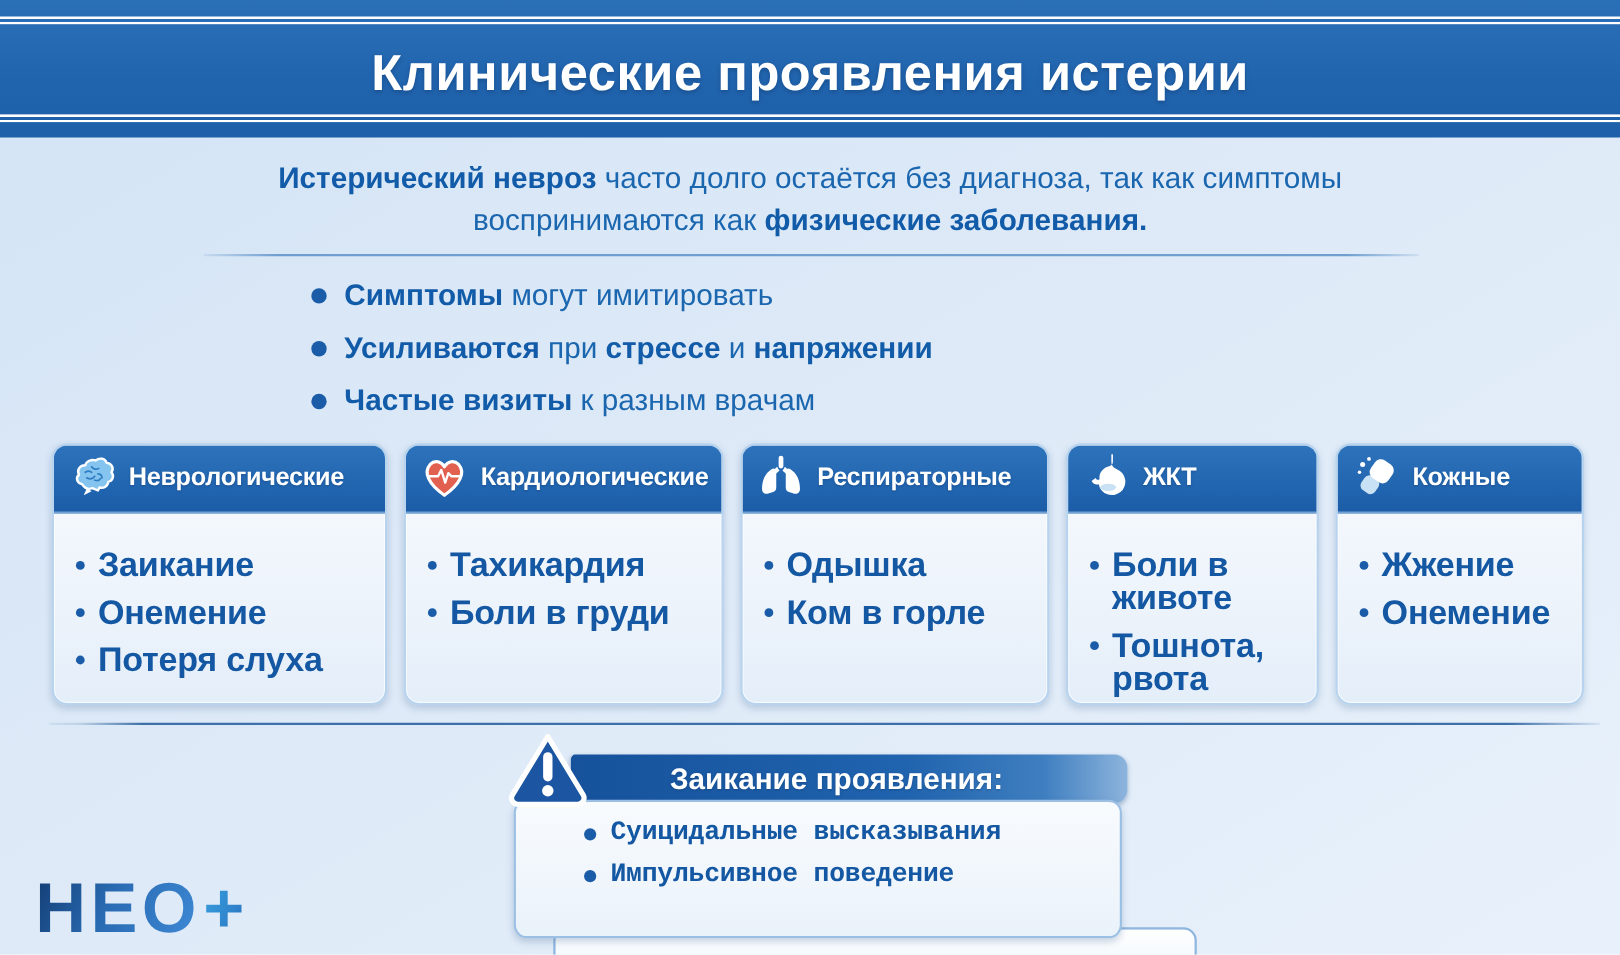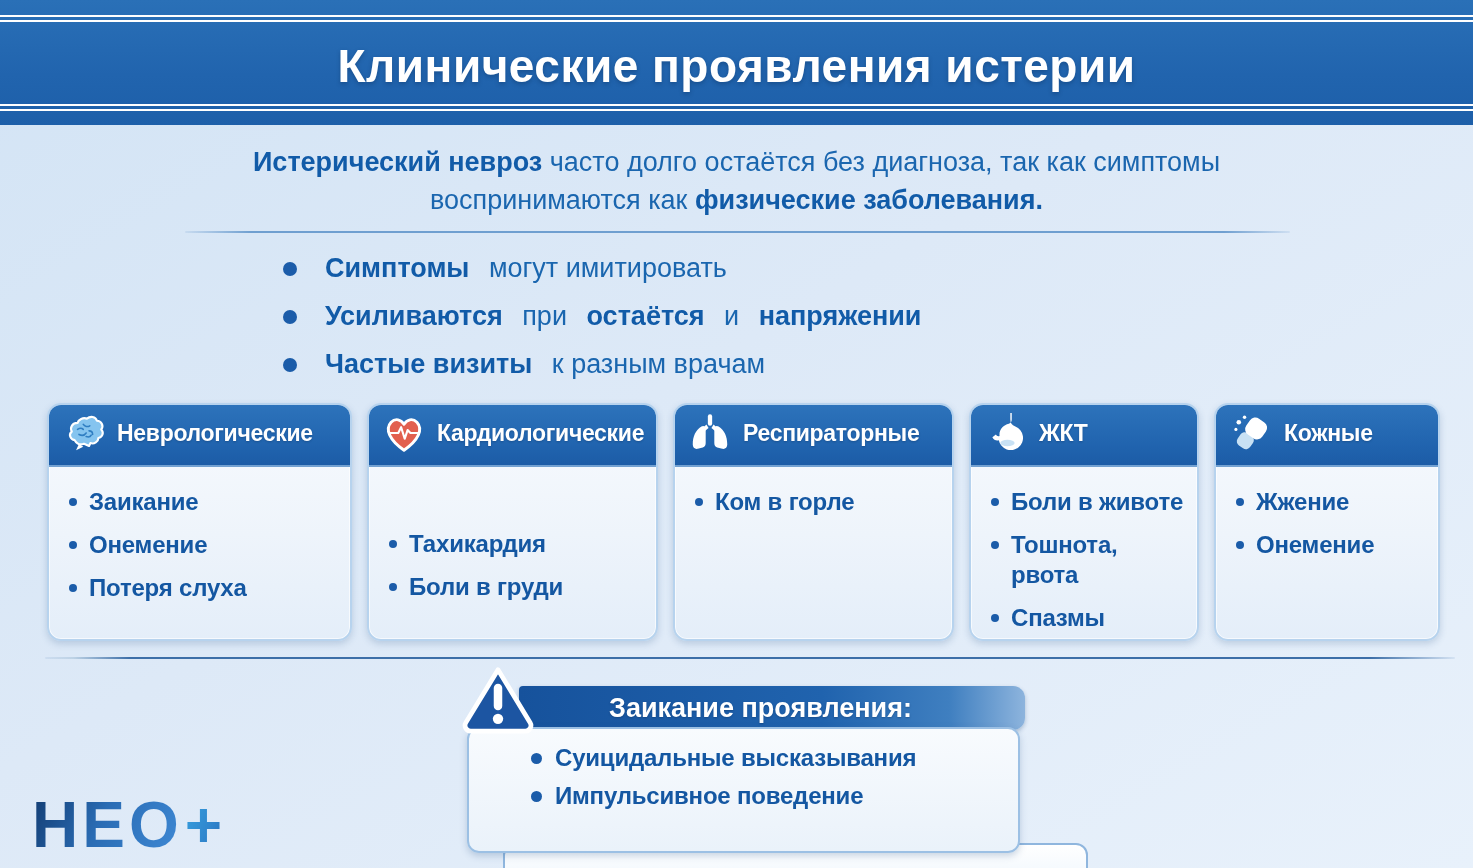--- a/index.html
+++ b/index.html
@@ -42,54 +42,54 @@
   }
   .divider.cards-div{
     top:657px; left:45px; width:1410px;
     background:linear-gradient(90deg,rgba(70,120,180,.1),#43799f33 2%,#3d6fa8 6%,#3d6fa8 94%,rgba(70,120,180,.1));
   }
 
   
   .kp{ position:absolute; left:283px; top:253px; list-style:none; }
   .kp li{
     display:flex; align-items:center; margin-bottom:17px;
-    font-size:27px; color:#1a66af; white-space:nowrap;gap:12px;
+    font-size:27px; color:#1a66af; white-space:nowrap;
   }
   .kp .dot{
     width:14px; height:14px; border-radius:50%;
     background:#1b5ca9; margin-right:16px; flex:0 0 auto;
   }
   .kp span{ white-space:pre; }
 
   
   .cards{ position:absolute; left:47px; top:403px; width:1393px; height:238px; display:flex; gap:15px; }
   .card{
     height:238px; border-radius:14px; border:2px solid #b7d3ee; overflow:hidden;
     background:linear-gradient(180deg,#f8fbfe 0%,#eef4fb 55%,#e4eef9 100%);
     box-shadow:0 3px 7px rgba(50,90,140,.22), inset 0 0 0 1px #ffffffaa;
     display:flex; flex-direction:column;
   }
   .card:nth-child(1){ flex:0 0 305px; }
-  .card:nth-child(2){ flex:0 0 291px;gap:42px; }
+  .card:nth-child(2){ flex:0 0 291px; }
   .card:nth-child(3){ flex:0 0 281px; }
   .card:nth-child(4){ flex:0 0 230px; }
   .card:nth-child(5){ flex:0 0 226px; }
   .card-header{
     height:62px; flex:0 0 62px;
     background:linear-gradient(180deg,#2d73bb 0%,#2063ae 70%,#1c5ca6 100%);
     display:flex; align-items:center; padding:0 8px 4px 12px; gap:10px;
     border-bottom:2px solid #ffffff55;
   }
   .card-header .icon{ width:46px; height:46px; flex:0 0 46px; display:flex; align-items:center; justify-content:center; }
   .card-header .icon svg{ width:46px; height:46px; }
   .card-title{ color:#fff; font-weight:bold; font-size:23px; letter-spacing:-.3px; text-shadow:0 1px 2px rgba(10,40,80,.3); }
   .card-body{ list-style:none; padding:20px 10px 0 40px; }
   .card-body li{
-    position:relative; font-size:24px; font-weight:600; color:#1457a2;
-    line-height:30px; margin-bottom:13px; letter-spacing:-.2px;
+    position:relative; font-size:31px; font-weight:600; color:#1457a2;
+    line-height:30px; margin-bottom:13px; letter-spacing:-.2px;margin-top:12px;
   }
   .card-body li .dot{
     position:absolute; left:-20px; top:11px; width:8px; height:8px;
     border-radius:50%; background:#1b5ca9;
   }
 
   
   .warning{ position:absolute; left:460px; top:664px; width:630px; height:200px; z-index:2; }
   .warn-band{
     position:absolute; left:59px; top:22px; width:506px; height:44px;
@@ -102,21 +102,21 @@
   .warn-tri{ position:absolute; left:0; top:0; width:76px; height:70px; z-index:3; }
   .warn-box{
     position:absolute; left:7px; top:63px; width:553px; height:126px;
     background:linear-gradient(180deg,#f8fbfe,#eaf2fa);
     border:2px solid #9cc0e4; border-radius:12px;
     box-shadow:0 3px 7px rgba(50,90,140,.25);
   }
   .warn-box ul{ list-style:none; padding:14px 0 0 86px; }
   .warn-box li{
     position:relative; font-size:24px; font-weight:600; color:#1457a2;
-    line-height:30px; margin-bottom:8px; letter-spacing:-.2px;
+    line-height:30px; margin-bottom:8px; letter-spacing:-.2px;font-family:Liberation Mono, monospace;
   }
   .warn-box li .dot{
     position:absolute; left:-24px; top:10px; width:11px; height:11px;
     border-radius:50%; background:#1b5ca9;
   }
 
   
   .sheet-peek{
     position:absolute; left:503px; top:843px; width:585px; height:40px; z-index:1;
     background:linear-gradient(180deg,#ffffff,#f0f7fd);
@@ -161,21 +161,21 @@
       <span class="dot"></span>
       <b>Симптомы</b>
         <span> могут имитировать </span>
         <span></span>
         <b></b>
     </li>
     <li>
       <span class="dot"></span>
       <b>Усиливаются</b>
         <span> при </span>
-        <b>остаётся</b>
+        <b>стрессе</b>
         <span> и </span>
         <b>напряжении</b>
     </li>
     <li>
       <span class="dot"></span>
       <b>Частые визиты</b>
         <span> к разным врачам</span>
         <b></b>
         <span></span>
         <b></b>
@@ -225,20 +225,21 @@
             <rect x="29" y="6" width="6" height="16" rx="3"></rect>
             <path d="M27 20l-6 6 3 4 6-5z"></path>
             <path d="M37 20l6 6-3 4-6-5z"></path>
             <path d="M26 26c0-3-3-5-6-3-8 5-12 14-12 25 0 4 3 7 7 6l7-2c3-1 4-3 4-6V26z"></path>
             <path d="M38 26c0-3 3-5 6-3 8 5 12 14 12 25 0 4-3 7-7 6l-7-2c-3-1-4-3-4-6V26z"></path>
           </svg>
         </span>
         <span class="card-title">Респираторные</span>
       </div>
       <ul class="card-body">
+        <li><span class="dot"></span><span>Одышка</span></li>
         <li><span class="dot"></span><span>Ком в горле</span></li>
       </ul>
     </article>
 
     <article class="card">
       <div class="card-header">
         <span class="icon">
           <svg viewBox="0 0 64 64">
             <path fill="#ffffff" d="M38 4v9c0 5 2 8 7 10a17 17 0 1 1-23 19c-3 1-7 0-9-4l5-4c1 2 3 3 5 2-1-9 5-15 13-17 3-1 4-3 4-6V4z"></path>
             <ellipse cx="34" cy="46" rx="10" ry="4.5" fill="#c8e1f4"></ellipse>

